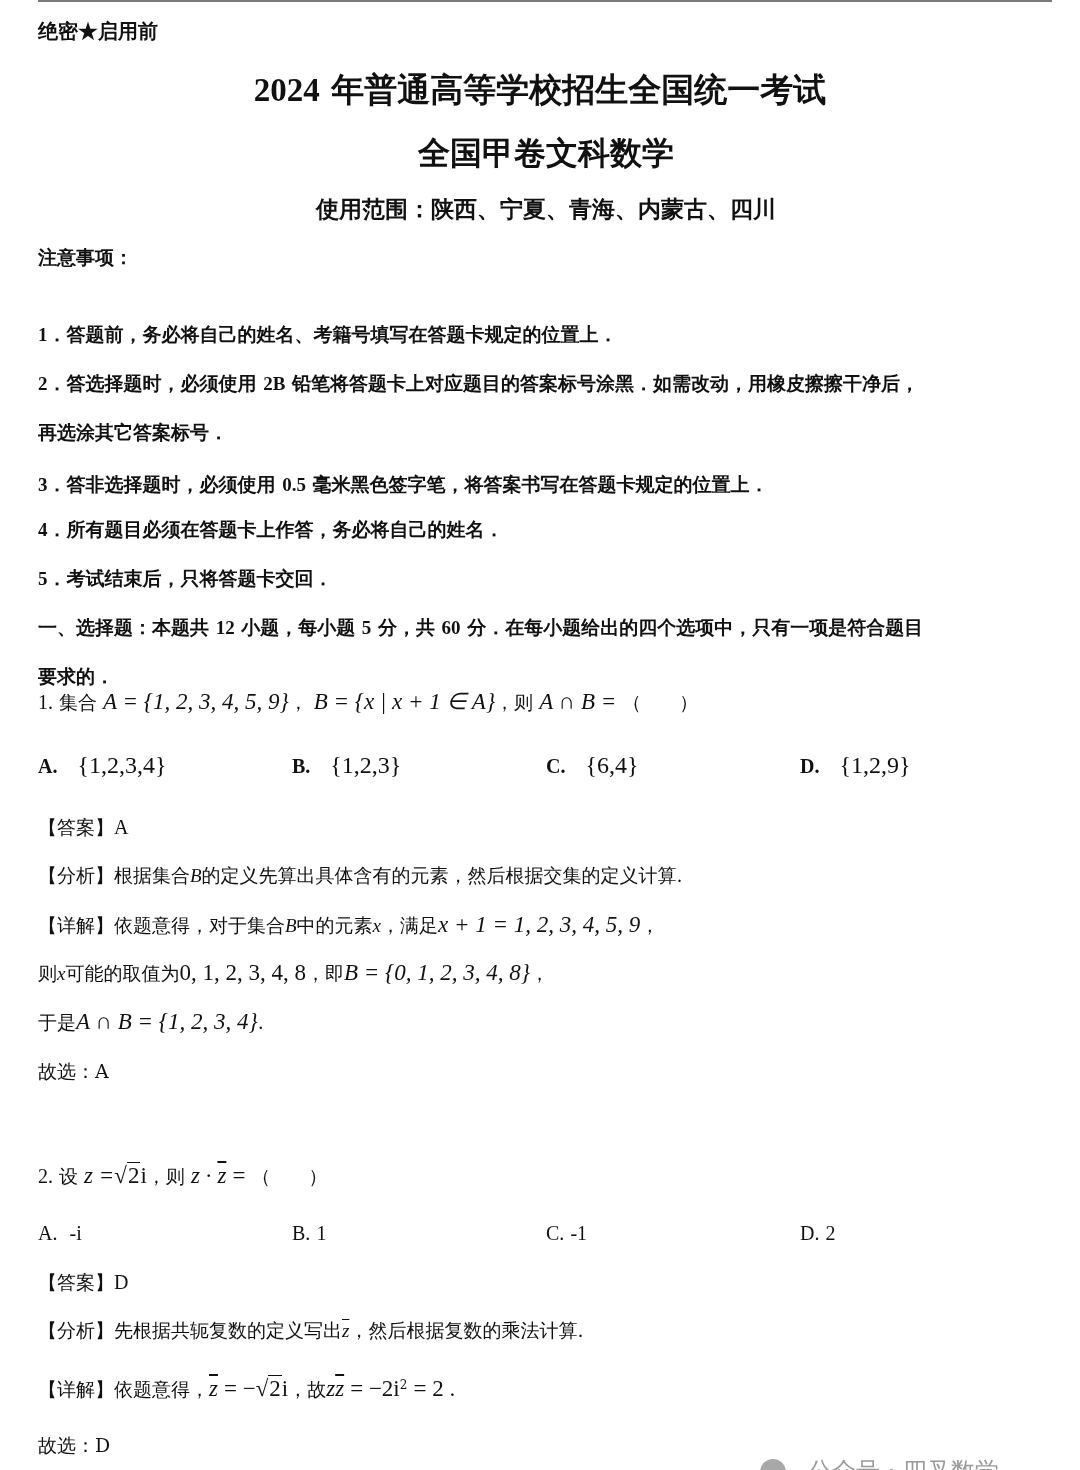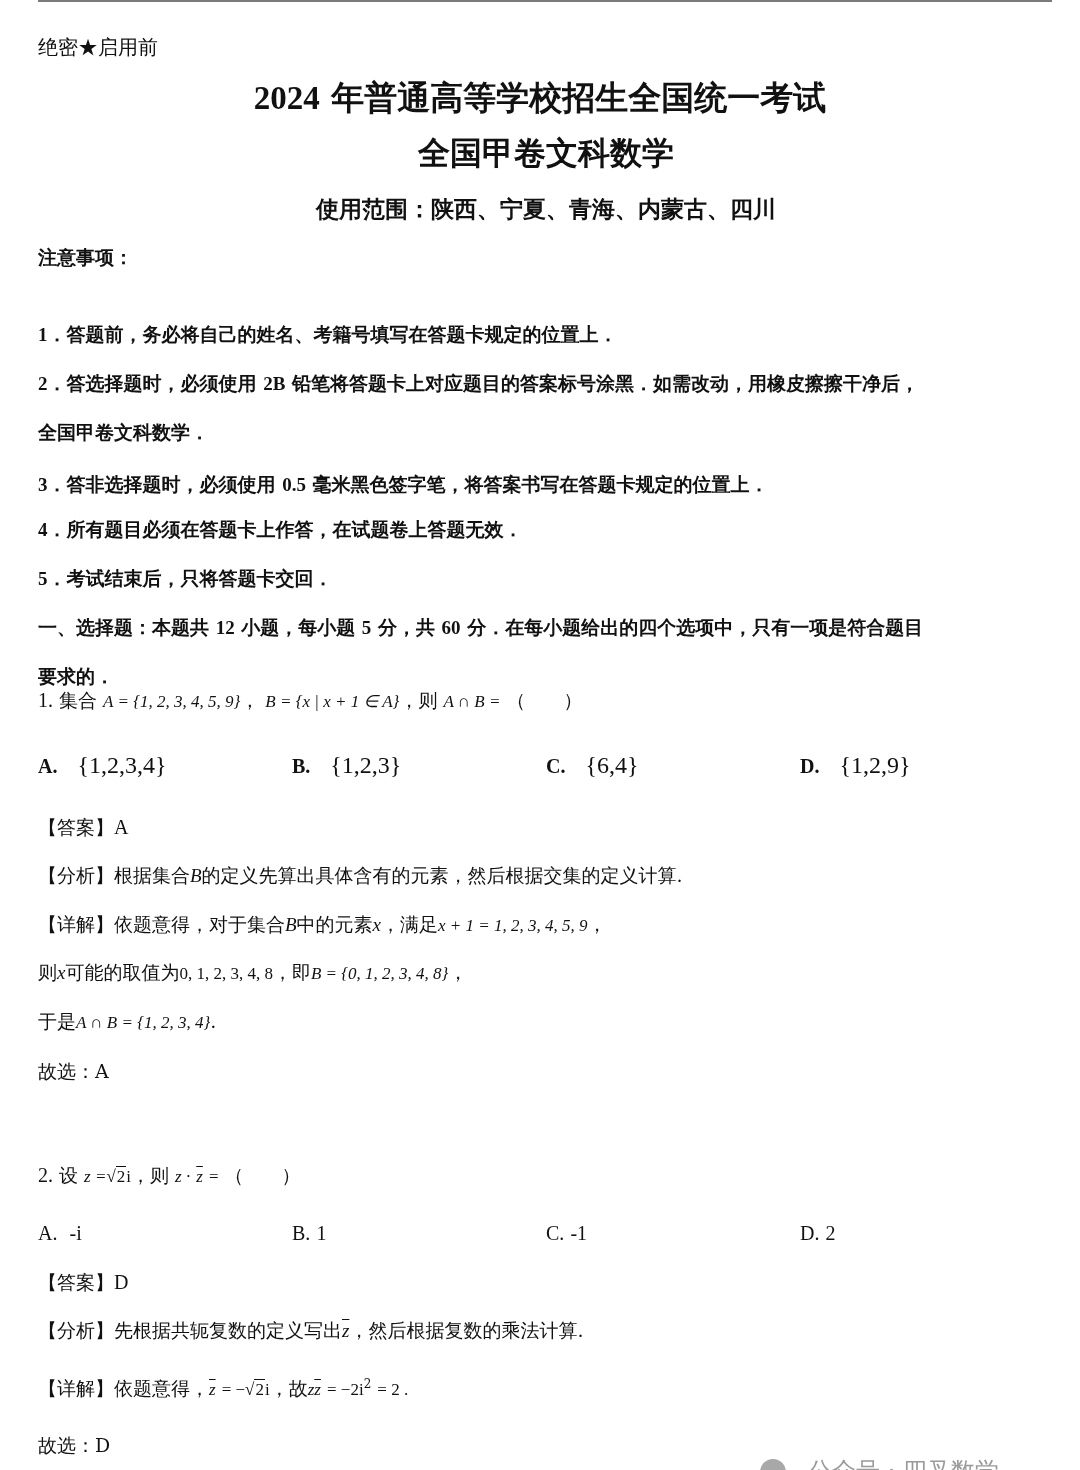--- a/index.html
+++ b/index.html
@@ -3,30 +3,30 @@
 <meta charset="utf-8">
 <style>
   html, body { margin: 0; padding: 0; background: #ffffff; }
   body {
     width: 1080px; height: 1470px; position: relative; overflow: hidden;
     font-family: "DejaVu Serif", "Liberation Serif", serif;
     color: #111;
   }
   .topline { position: absolute; left: 38px; top: 0; width: 1014px; height: 2px; background: #7a7a7a; }
   .abs { position: absolute; white-space: nowrap; }
-  .secret { left: 38px; top: 34px; font-size: 20px; font-weight: normal; }
-  .title1 { left: 0; width: 1080px; text-align: center; top: 68px; font-size: 33px; font-weight: bold; margin-top: 8px; }
+  .secret { left: 38px; top: 18px; font-size: 20px; font-weight: bold; }
+  .title1 { left: 0; width: 1080px; text-align: center; top: 68px; font-size: 33px; font-weight: bold; }
   .title1 .year { font-family: "Liberation Serif", serif; }
   .title2 { left: 0; width: 1092px; text-align: center; top: 132px; font-size: 32px; font-weight: bold; }
   .scope { left: 0; width: 1092px; text-align: center; top: 194px; font-size: 23px; font-weight: bold; }
   .notice-head { left: 38px; top: 245px; font-size: 19px; font-weight: bold; }
   .line { left: 38px; font-size: 19px; font-weight: bold; margin-top: 28px; }
   .line .num { font-family: "Liberation Serif", serif; }
   .q { left: 38px; font-size: 19px; font-weight: normal; }
-  .math { font-family: "Liberation Serif", serif; font-size: 17px; }
+  .math { font-family: "Liberation Serif", serif; font-size: 23px; }
   .ital { font-style: italic; font-family: "Liberation Serif", serif; }
   .opt-label { font-family: "Liberation Serif", serif; font-weight: bold; font-size: 20px; }
   .opt-val { font-family: "Liberation Serif", serif; font-size: 24px; margin-left: 20px; }
   .opt-plain { font-family: "Liberation Serif", serif; font-size: 20px; }
   .tag { font-size: 19px; }
   .overline { text-decoration: overline; }
   .sqrt { border-top: 1.5px solid #111; padding: 0 1px; }
   .watermark { left: 760px; top: 1455px; font-size: 24px; color: #9a9a9a; font-family: "DejaVu Sans", sans-serif; }
   .wm-icon { display: inline-block; width: 26px; height: 26px; border-radius: 50%; background: #a8a8a8; vertical-align: middle; margin-right: 22px; }
   sup { font-size: 12px; }
@@ -42,25 +42,25 @@
 
 <div class="abs title2">全国甲卷文科数学</div>
 
 <div class="abs scope">使用范围：陕西、宁夏、青海、内蒙古、四川</div>
 
 <div class="abs notice-head">注意事项：</div>
 
 <div class="abs line" style="top:294px"><span class="num">1．</span><span>答题前，务必将自己的姓名、考籍号填写在答题卡规定的位置上．</span></div>
 
 <div class="abs line" style="top:343px"><span class="num">2．</span><span>答选择题时，必须使用 </span><span class="num">2B</span><span> 铅笔将答题卡上对应题目的答案标号涂黑．如需改动，用橡皮擦擦干净后，</span></div>
-<div class="abs line" style="top:392px">全国甲卷文科数学．</div>
+<div class="abs line" style="top:392px">再选涂其它答案标号．</div>
 
 <div class="abs line" style="top:444px"><span class="num">3．</span><span>答非选择题时，必须使用 </span><span class="num">0.5</span><span> 毫米黑色签字笔，将答案书写在答题卡规定的位置上．</span></div>
 
-<div class="abs line" style="top:489px"><span class="num">4．</span><span>所有题目必须在答题卡上作答，在试题卷上答题无效．</span></div>
+<div class="abs line" style="top:489px"><span class="num">4．</span><span>所有题目必须在答题卡上作答，务必将自己的姓名．</span></div>
 
 <div class="abs line" style="top:538px"><span class="num">5．</span><span>考试结束后，只将答题卡交回．</span></div>
 
 <div class="abs line" style="top:587px"><span>一、选择题：本题共 </span><span class="num">12</span><span> 小题，每小题 </span><span class="num">5</span><span> 分，共 </span><span class="num">60</span><span> 分．在每小题给出的四个选项中，只有一项是符合题目</span></div>
 <div class="abs line" style="top:636px">要求的．</div>
 
 <div class="abs q" style="top:688px">
   <span class="opt-plain">1.</span>
   <span>集合</span>
   <span class="math ital">A = {1, 2, 3, 4, 5, 9}</span><span>，</span>

